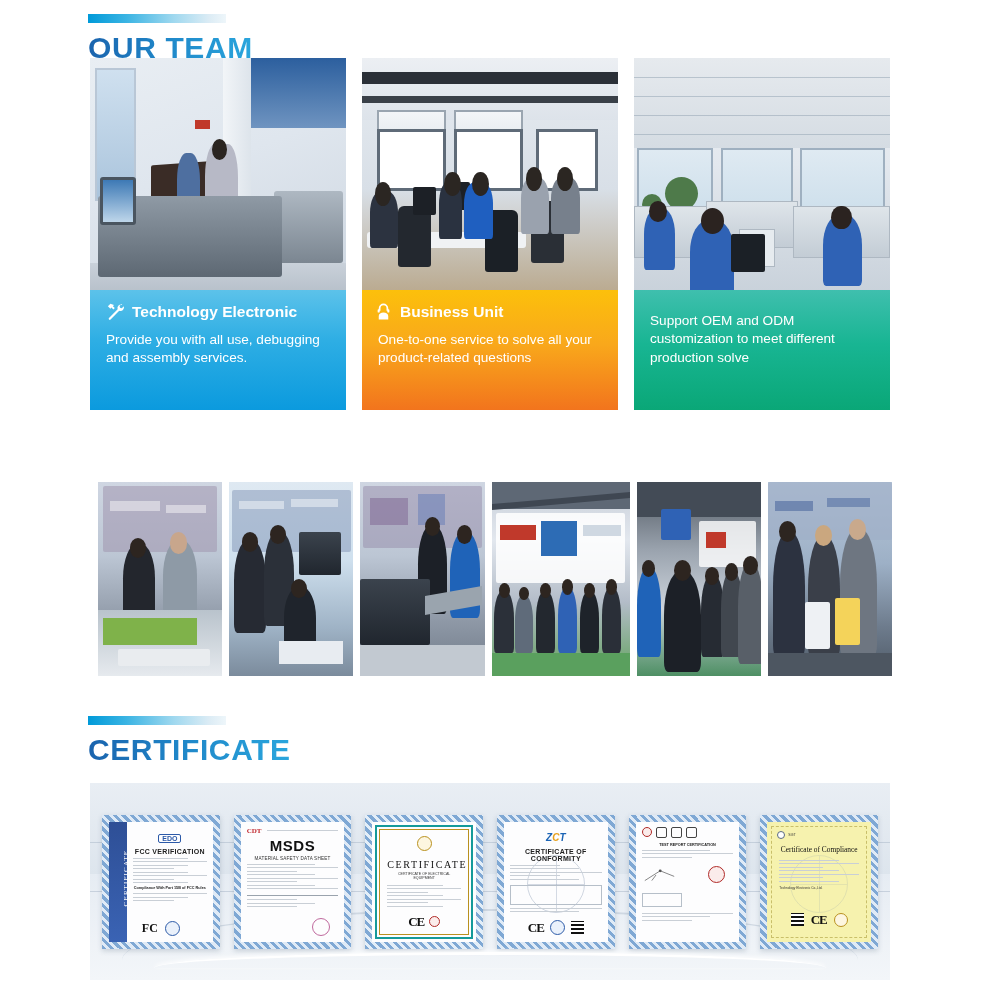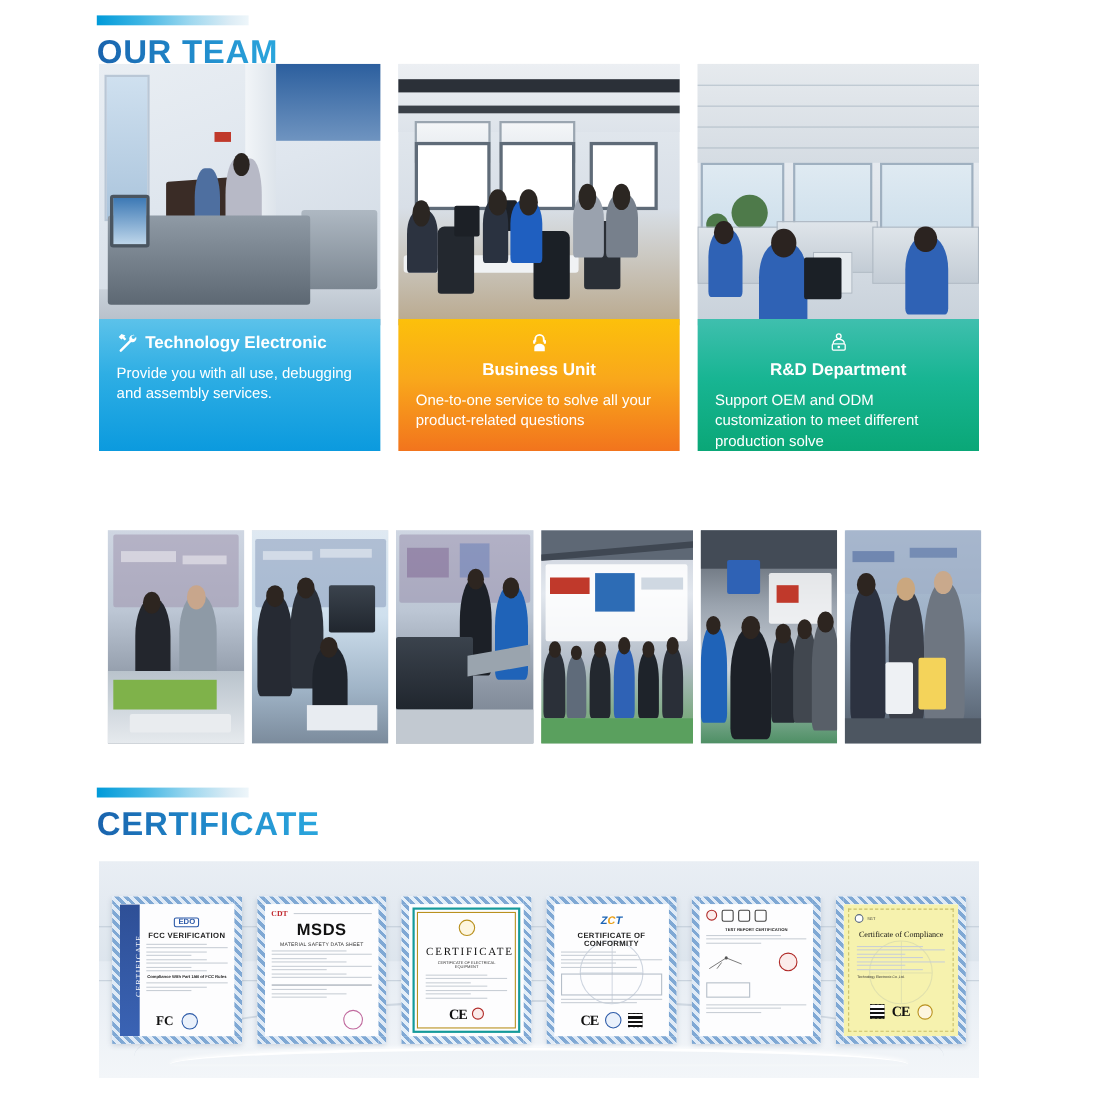--- a/index.html
+++ b/index.html
@@ -28,21 +28,21 @@
 
   
   .team-row { position: absolute; left: 90px; top: 58px; width: 800px; height: 352px;
               display: flex; gap: 16px; }
   .team-card { position: relative; width: 264px; height: 352px; overflow: hidden; }
   .team-photo { position: absolute; left:0; top:0; width: 100%; height: 238px; overflow: hidden; }
   .team-band { position: absolute; left:0; bottom:0; width:100%; height: 120px;
                padding: 12px 12px 0 12px; color: #fff; }
   .band-title { display:flex; align-items:center; gap:7px; justify-content:flex-start;
                 font-size: 15.5px; font-weight: 700; line-height: 1.1; padding-left: 4px; }
-  .band-title.ctr { justify-content:flex-start; padding-left:0;flex-direction:column; }
+  .band-title.ctr { justify-content:flex-start; padding-left:0; }
   .band-desc { margin-top: 10px; font-size: 13.6px; line-height: 1.35; font-weight: 400;
                padding-left: 4px; }
   .c1 .team-band { background: linear-gradient(180deg,#5cc2ea 0%, #2eaee4 42%, #0b9ade 100%); }
   .c2 .team-band { background: linear-gradient(180deg,#fcc00b 0%, #f9a81b 45%, #f2741d 100%); }
   .c3 .team-band { background: linear-gradient(180deg,#3fbfae 0%, #18b593 45%, #0aa777 100%); }
   .ico { width: 19px; height: 19px; flex: 0 0 19px; display:block; }
 
   
   .scene { position:absolute; inset:0; }
   
@@ -272,29 +272,20 @@
           <div class="r-head" style="left:6%;top:60%;width:7%;height:9%"></div>
           <div class="r-per" style="left:22%;top:68%;width:17%;height:32%"></div>
           <div class="r-head" style="left:26%;top:63%;width:9%;height:11%"></div>
           <div class="r-per" style="left:74%;top:66%;width:15%;height:30%"></div>
           <div class="r-head" style="left:77%;top:62%;width:8%;height:10%"></div>
           <div class="r-cub" style="left:41%;top:72%;width:14%;height:16%;background:#e6ebef"></div>
           <div style="position:absolute;left:38%;top:74%;width:13%;height:16%;background:#1b2026;border-radius:2px"></div>
         </div>
       </div>
       <div class="team-band">
-        <div class="band-title ctr">
-          <svg class="ico" viewBox="0 0 24 24">
-            <circle cx="12" cy="4.6" r="2.7" fill="none" stroke="#fff" stroke-width="1.5"></circle>
-            <path d="M5.6 13.2c0-3.2 2.9-5 6.4-5s6.4 1.8 6.4 5" fill="none" stroke="#fff" stroke-width="1.5"></path>
-            <rect x="4.6" y="13.4" width="14.8" height="7.2" rx="1.3" fill="none" stroke="#fff" stroke-width="1.5"></rect>
-            <circle cx="12" cy="17" r="1.5" fill="#fff"></circle>
-          </svg>
-          <span>R&amp;D Department</span>
-        </div>
         <div class="band-desc">Support OEM and ODM customization to meet different production solve</div>
       </div>
     </div>
   </div>
 
 
   <div class="exh-row">
 
     <div class="exh-item" style="width:126px">
       <div class="ex-b bg-booth"></div>

